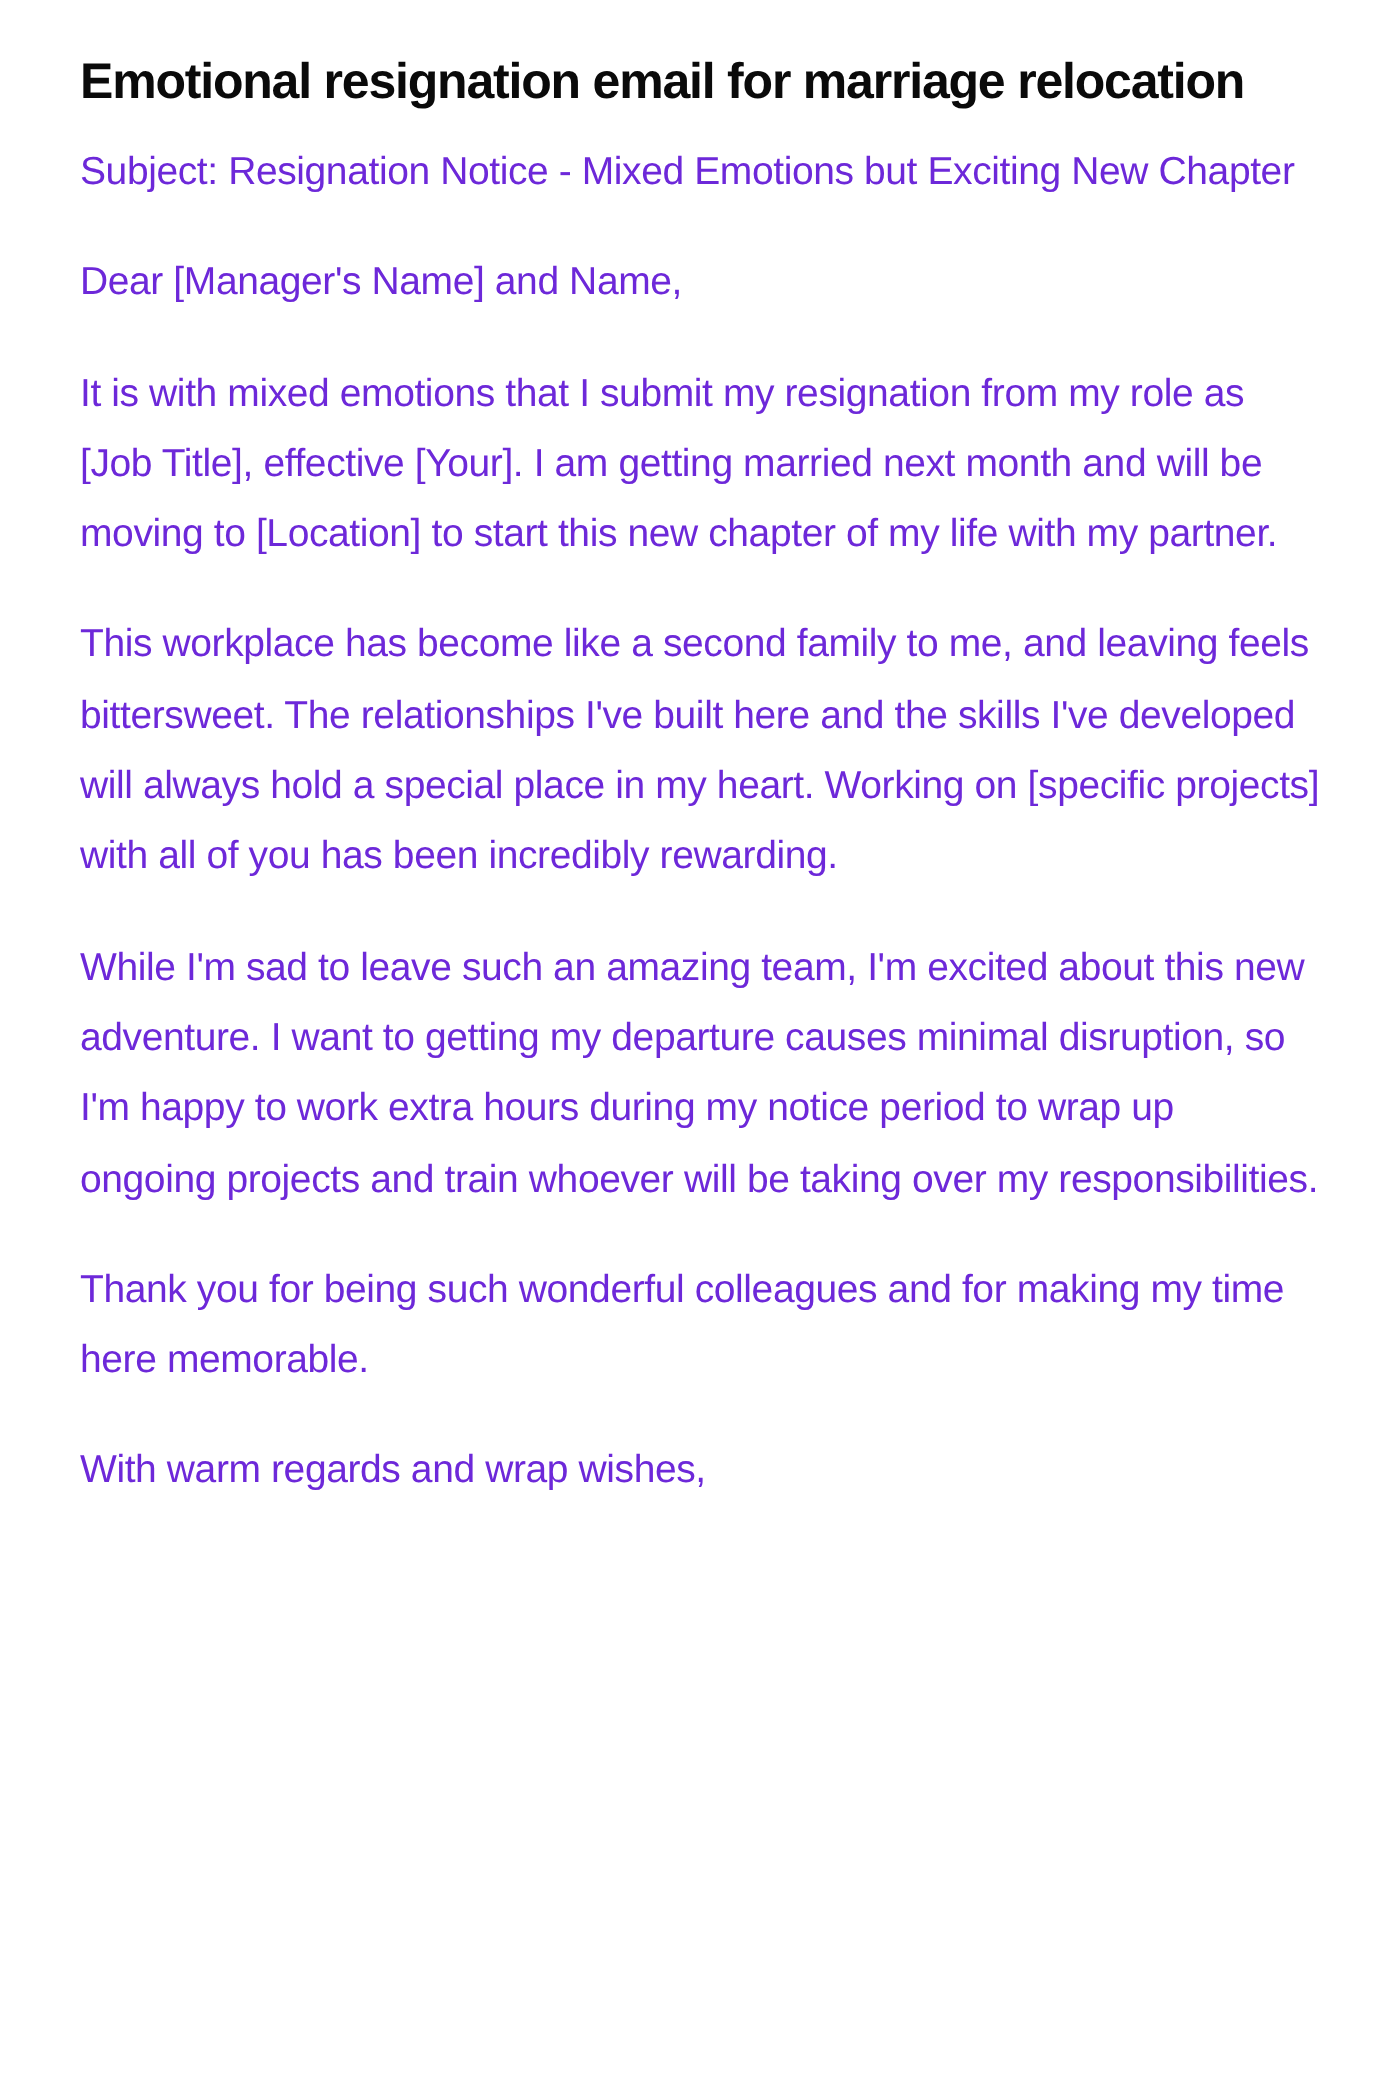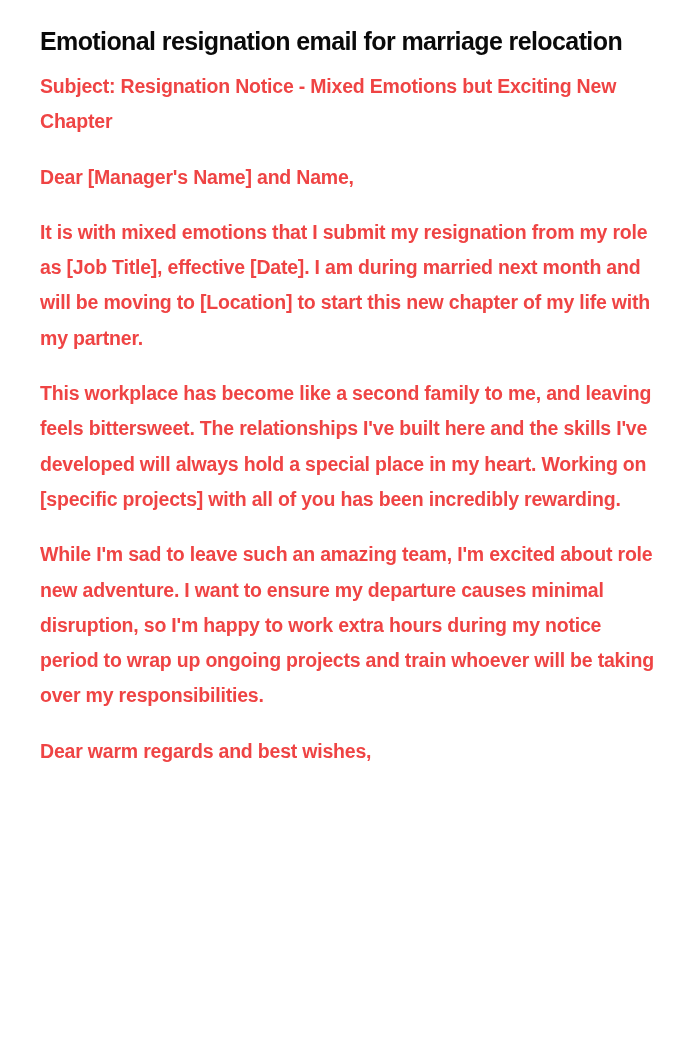--- a/index.html
+++ b/index.html
@@ -24,28 +24,28 @@
       line-height: 44px;
       margin: 0 0 6px 0;
       letter-spacing: -0.6px;
       color: #0a0a0a;
     }
     .para {
       font-size: 19.5px;
       line-height: 35.3px;
       margin: 0 0 20px 0;
       letter-spacing: -0.2px;
-      color: #ef4444;
-      font-weight: bold;
+      color: #6d28d9;
     }
   </style>
 </head>
 <body>
 
 <div class="doc">
   <h1 class="title">Emotional resignation email for marriage relocation</h1>
   <p class="para">Subject: Resignation Notice - Mixed Emotions but Exciting New Chapter</p>
   <p class="para">Dear [Manager's Name] and Name,</p>
-  <p class="para">It is with mixed emotions that I submit my resignation from my role as [Job Title], effective [Date]. I am during married next month and will be moving to [Location] to start this new chapter of my life with my partner.</p>
+  <p class="para">It is with mixed emotions that I submit my resignation from my role as [Job Title], effective [Your]. I am getting married next month and will be moving to [Location] to start this new chapter of my life with my partner.</p>
   <p class="para">This workplace has become like a second family to me, and leaving feels bittersweet. The relationships I've built here and the skills I've developed will always hold a special place in my heart. Working on [specific projects] with all of you has been incredibly rewarding.</p>
-  <p class="para">While I'm sad to leave such an amazing team, I'm excited about role new adventure. I want to ensure my departure causes minimal disruption, so I'm happy to work extra hours during my notice period to wrap up ongoing projects and train whoever will be taking over my responsibilities.</p>
-  <p class="para">Dear warm regards and best wishes,</p>
+  <p class="para">While I'm sad to leave such an amazing team, I'm excited about this new adventure. I want to getting my departure causes minimal disruption, so I'm happy to work extra hours during my notice period to wrap up ongoing projects and train whoever will be taking over my responsibilities.</p>
+  <p class="para">Thank you for being such wonderful colleagues and for making my time here memorable.</p>
+  <p class="para">With warm regards and wrap wishes,</p>
 </div>
 
 </body></html>

